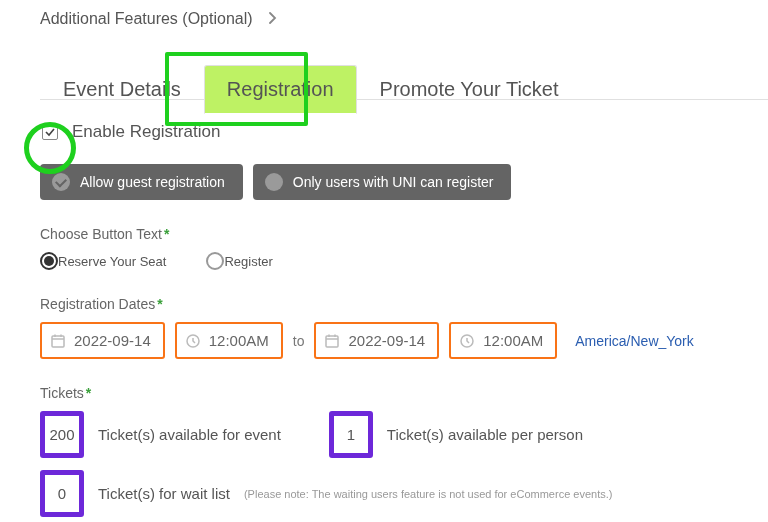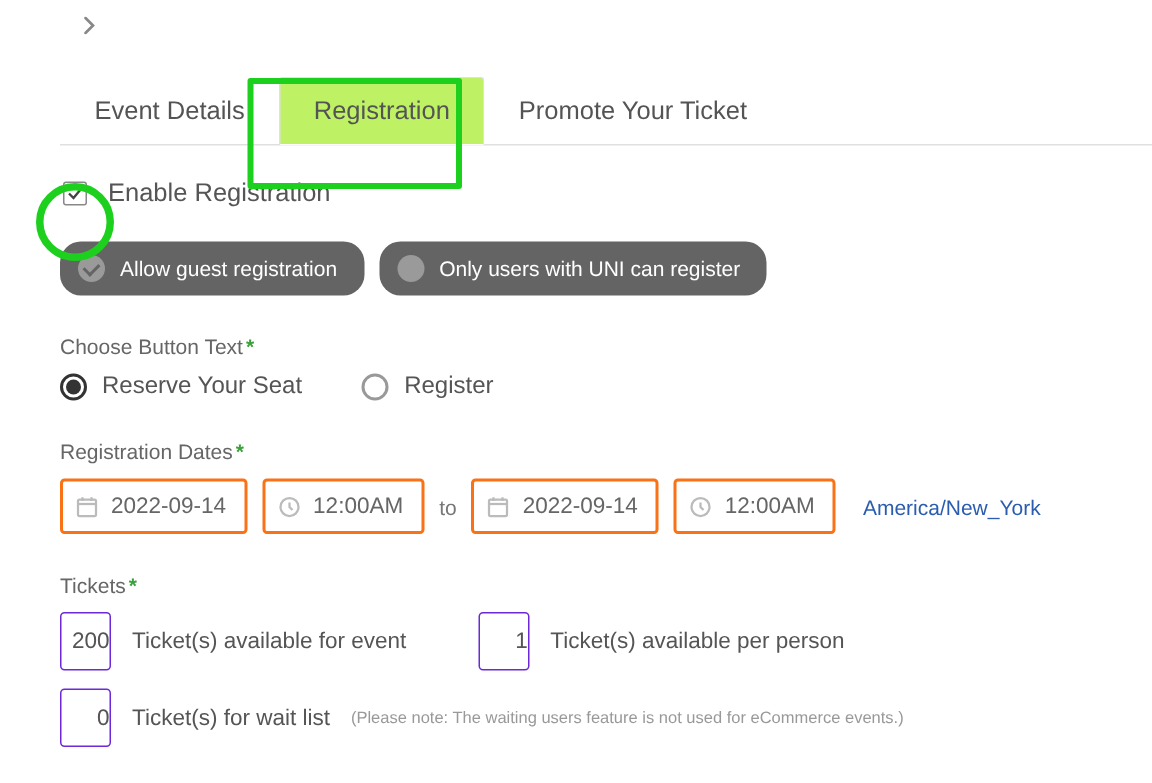--- a/index.html
+++ b/index.html
@@ -26,25 +26,25 @@
   }
   .tabs {
     display: flex;
     align-items: flex-end;
     border-bottom: 1px solid #e0e0e0;
     margin-bottom: 22px;
     position: relative;
   }
   .tab {
     padding: 12px 22px;
-    font-size: 17px;
+    font-size: 20px;
     color: #545454;
     cursor: pointer;
     position: relative;
-    top: 1px;
+    top: 15px;
     border: 1px solid transparent;
   }
   .tab.active {
     border: 1px solid #e0e0e0;
     border-bottom: 1px solid #fff;
     background: #bef264;
     border-radius: 3px 3px 0 0;
   }
   .tab.disabled { color: #c0c0c0; }
   .highlight-box {
@@ -77,21 +77,21 @@
     margin-right: 14px;
     font-size: 11px;
     color: #444;
     cursor: pointer;
   }
   .enable-row .lbl { font-size: 17px; color: #555; }
   .pillbtns { display: flex; gap: 10px; margin-bottom: 26px; }
   .pillbtn {
     background: #646464;
     color: #fff;
-    border-radius: 14px;
+    border-radius: 4px;
     padding: 9px 18px 9px 12px;
     display: flex;
     align-items: center;
     gap: 10px;
     font-size: 14px;
     cursor: pointer;
   }
   .pillbtn .circ-ico {
     width: 18px; height: 18px; border-radius: 50%;
     background: #9a9a9a;
@@ -105,21 +105,21 @@
     transform: rotate(-45deg);
     margin-top: -2px;
   }
   .field-label {
     font-size: 14px;
     color: #666;
     margin-bottom: 10px;
   }
   .req { color: #3aa03a; font-weight: bold; margin-left: 2px; }
   .radios { display: flex; gap: 40px; margin-bottom: 26px; align-items: center; }
-  .radio { display: flex; align-items: flex-start; gap: 10px; font-size: 16px; color: #555; cursor: pointer; }
+  .radio { display: flex; align-items: center; font-size: 13px; color: #555; cursor: pointer; }
   .radio .r {
     width: 18px; height: 18px; border: 2px solid #999; border-radius: 50%;
     display: flex; align-items:center; justify-content:center;
   }
   .radio.sel .r { border-color: #333; }
   .radio.sel .r::after { content:""; width:10px; height:10px; background:#333; border-radius:50%; }
   .date-row { display:flex; align-items:center; gap:10px; margin-bottom: 26px; flex-wrap: wrap; }
   .inpbox {
     border: 2px solid #f97316;
     border-radius: 3px;
@@ -127,36 +127,37 @@
     display: flex; align-items: center; gap: 8px;
     font-size: 15px;
     color: #666;
     min-width: 60px;
   }
   .ico { color: #bbb; display:inline-flex; }
   .to-lbl { font-size: 14px; color:#777; }
   .tz { color: #2a5db0; font-size: 14px; margin-left: 8px; }
   .ticket-row { display:flex; align-items:center; gap: 14px; margin-bottom: 12px; flex-wrap: wrap; }
   .numbox {
-    border: 1px solid #6d28d9;
+    border: 5px solid #6d28d9;
     border-radius: 3px;
     padding: 10px 0;
-    width: 34px;
-    text-align: right;
+    width: 44px;
+    text-align: center;
     font-size: 15px;
     color: #555;
   }
   .tlbl { font-size: 15px; color: #555; }
   .note { font-size: 11px; color: #999; }
 </style>
 </head>
 <body>
 
 <div class="page" style="position:relative;">
   <div class="section-head">
+    <span>Additional Features (Optional)</span>
     <span class="chev">
       <svg width="12" height="12" viewBox="0 0 12 12">
           <path d="M3 1 L8 6 L3 11" stroke="#888" stroke-width="1.8" fill="none" stroke-linecap="round"></path>
         </svg>
     </span>
   </div>
 
   <div class="tabs">
     <div class="tab">Event Details</div>
     <div class="tab active">Registration</div>

